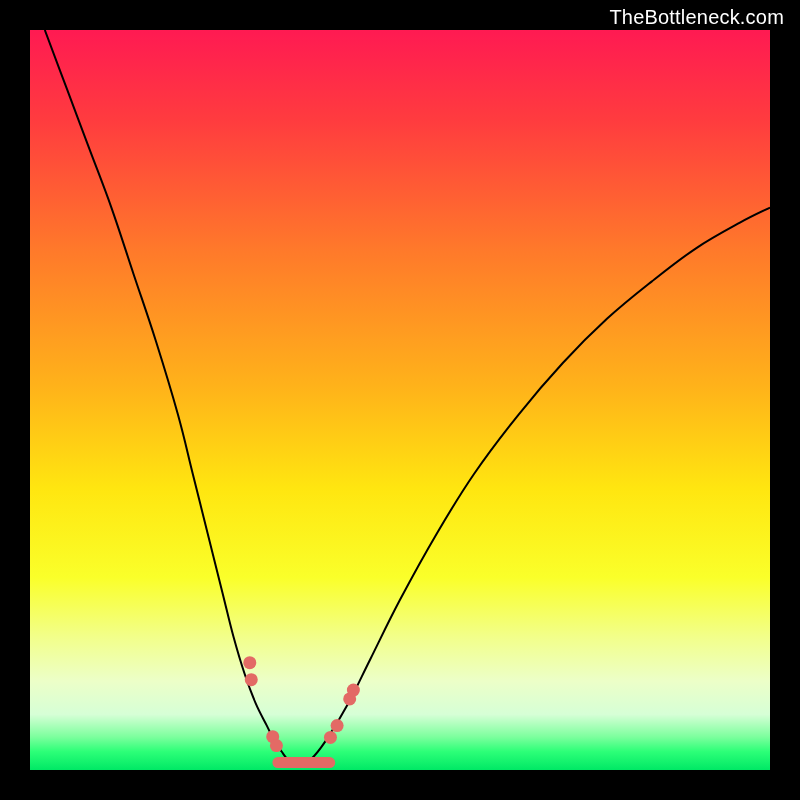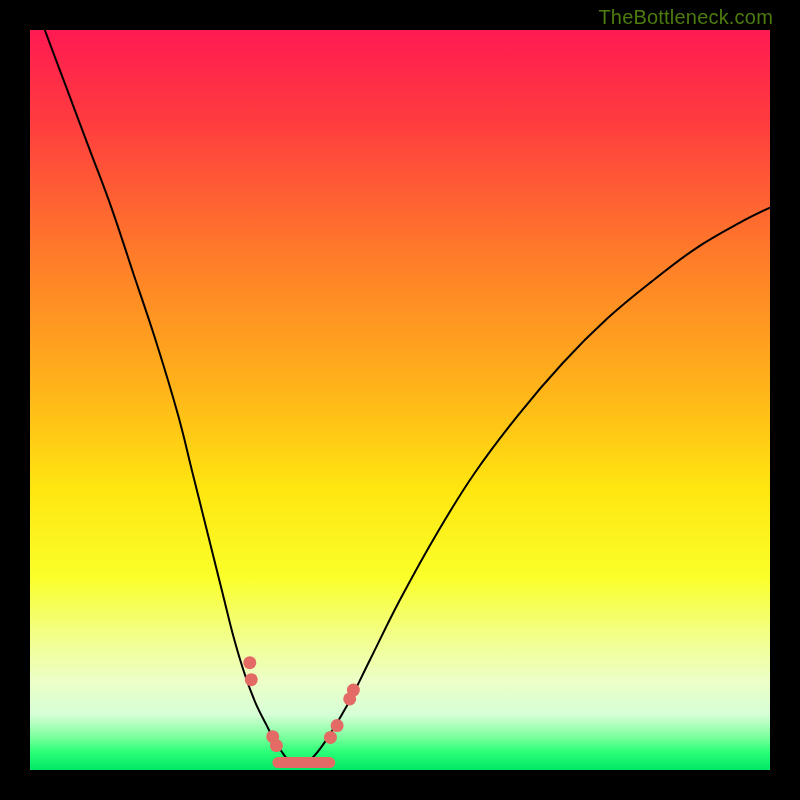--- a/index.html
+++ b/index.html
@@ -19,22 +19,22 @@
     height: 740px;
     overflow: hidden;
   }
   .gradient {
     position: absolute;
     left: 0; top: 0; right: 0; bottom: 0;
   }
   .watermark {
     position: absolute;
     top: 6px;
-    right: 27px;
-    color: #4d7c0f;
+    right: 16px;
+    color: #ffffff;
     font-size: 20px;
     font-weight: 500;
     letter-spacing: 0.2px;
   }
   svg.curve {
     position: absolute;
     left: 0; top: 0;
     width: 740px;
     height: 740px;
     overflow: visible;

